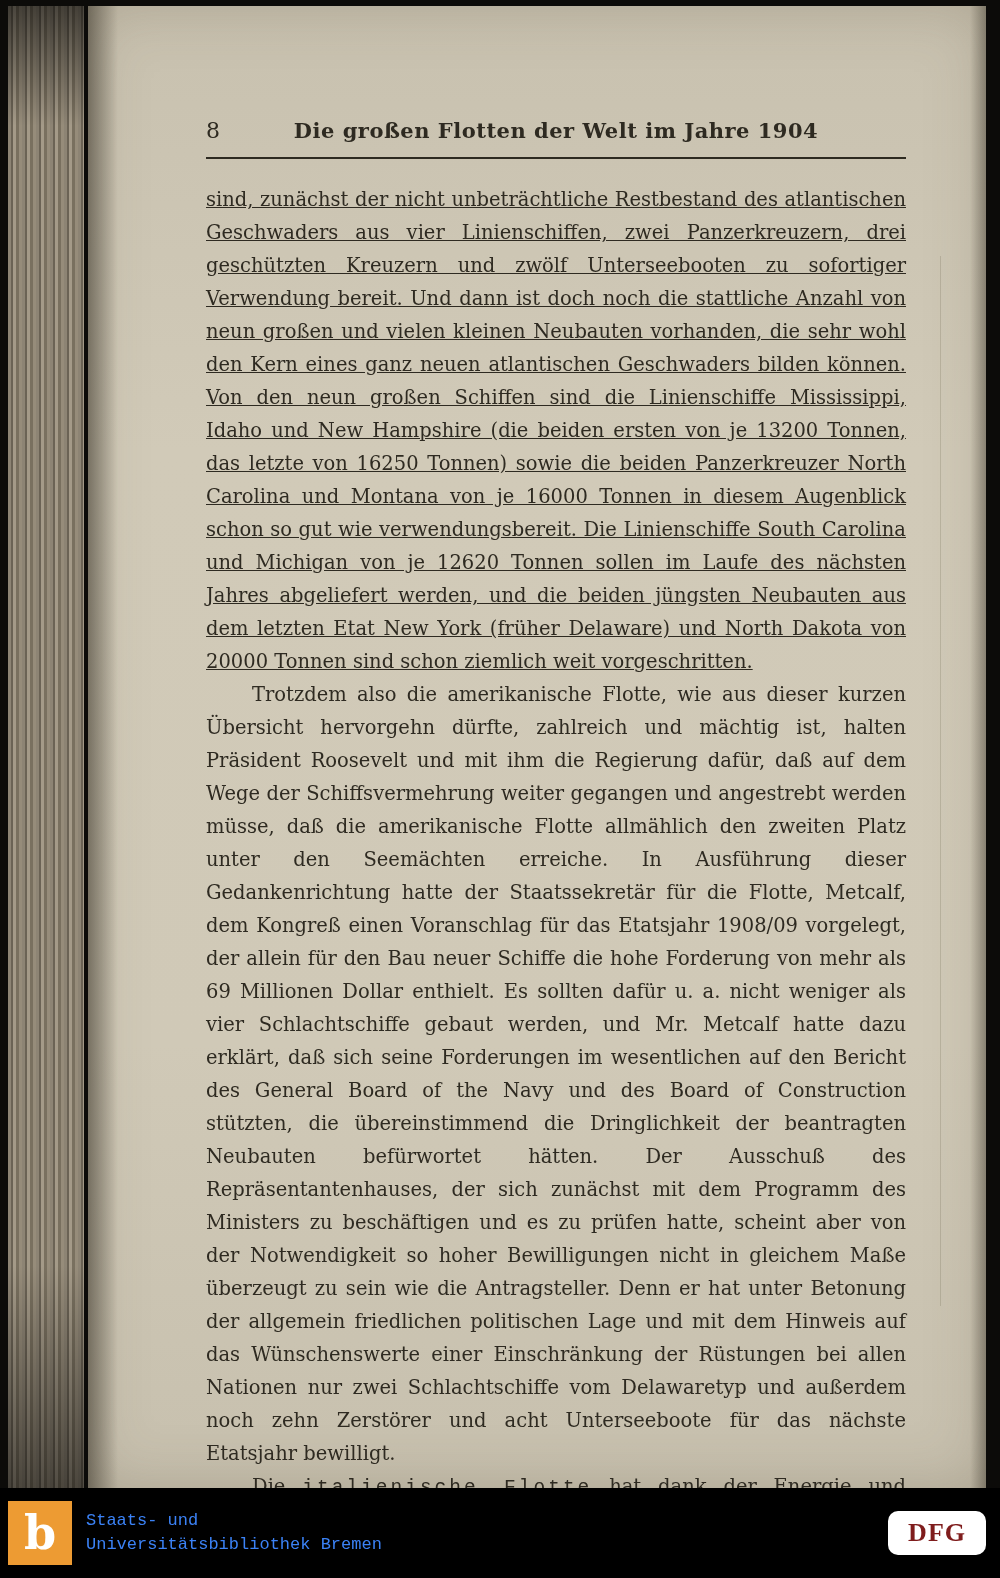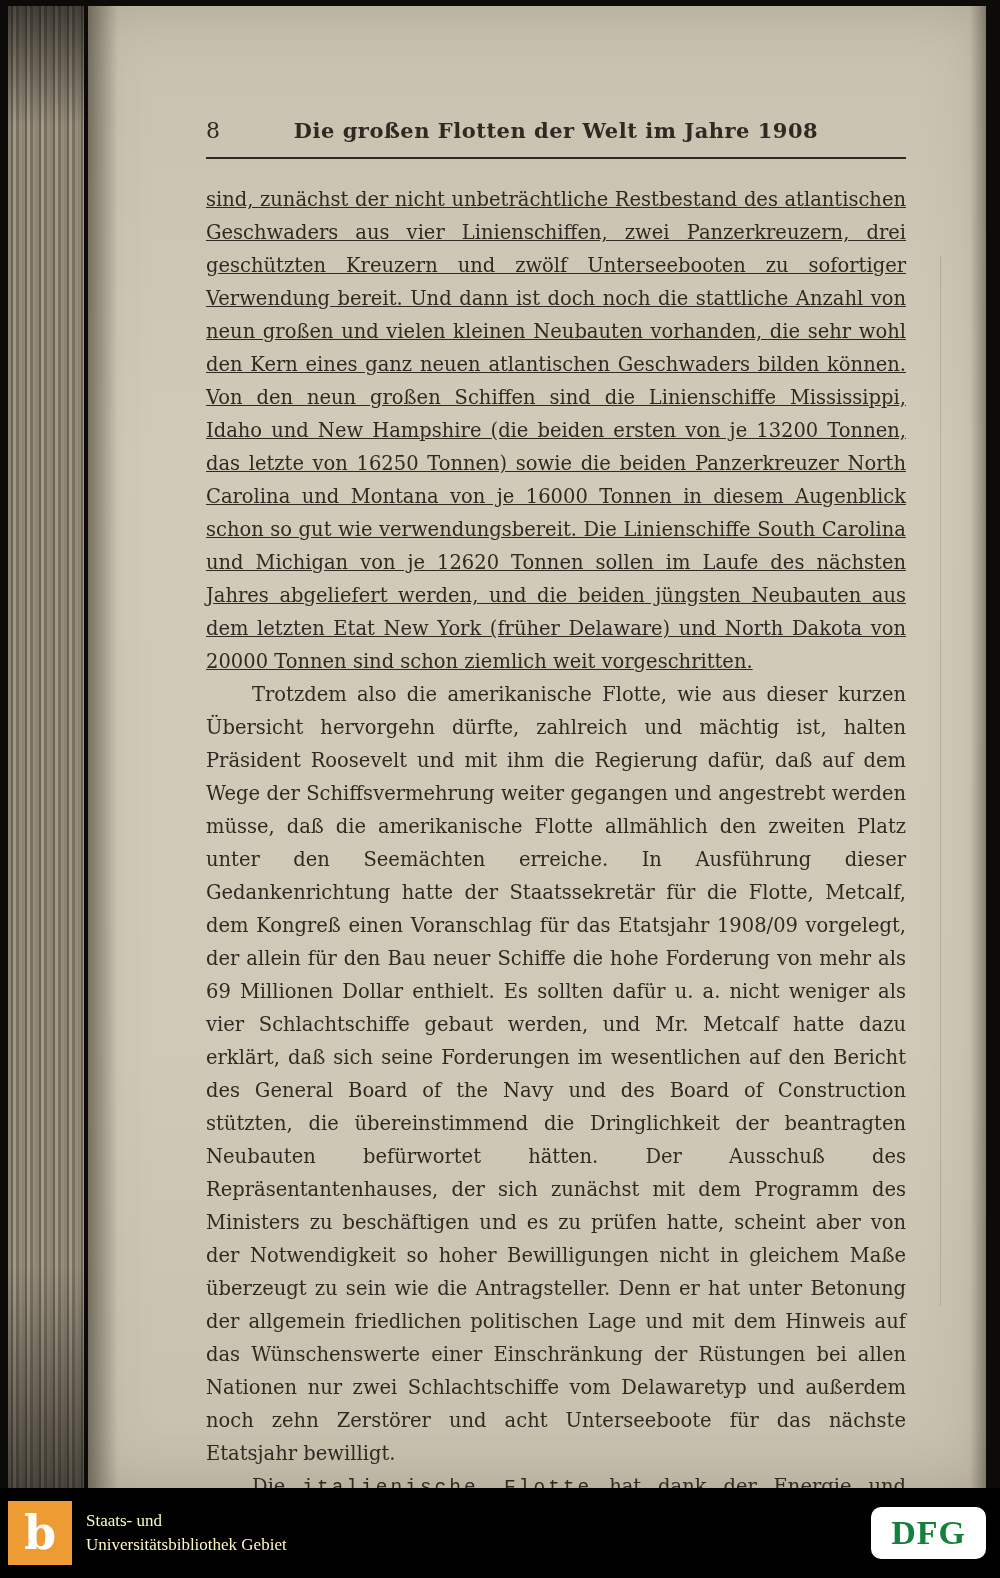--- a/index.html
+++ b/index.html
@@ -132,73 +132,73 @@
   }
   .lib-logo span {
     color: #ffffff;
     font-size: 46px;
     font-weight: bold;
     line-height: 1;
     font-family: "DejaVu Serif", serif;
   }
   .lib-name {
     margin-left: 14px;
-    color: #fef9c3;
-    font-family: Liberation Serif, serif;
+    color: #3b82f6;
+    font-family: Liberation Mono, monospace;
     font-size: 17px;
     line-height: 1.4;
   }
   .dfg-logo {
     margin-left: auto;
     margin-right: 14px;
     background: #ffffff;
     border-radius: 10px;
     padding: 7px 20px;
   }
   .dfg-logo span {
     font-family: "Liberation Serif", serif;
     font-weight: bold;
-    font-size: 34px;
+    font-size: 26px;
     letter-spacing: 1px;
-    color: #15803d;
+    color: #7f1d1d;
     margin-top: 8px;
   }
 </style>
 </head>
 <body>
 
 <div class="scan">
 
   <div class="edge-stripes"></div>
 
   <div class="page">
     <div class="scratch"></div>
     <div class="content">
 
       <div class="page-head">
         <span class="pagenum">8</span>
-        <span class="running-header">Die großen Flotten der Welt im Jahre 1908</span>
+        <span class="running-header">Die großen Flotten der Welt im Jahre 1904</span>
       </div>
       <div class="rule"></div>
 
       <div class="body-text">
         <p class="first">sind, zunächst der nicht unbeträchtliche Restbestand des atlantischen Geschwaders aus vier Linienschiffen, zwei Panzerkreuzern, drei geschützten Kreuzern und zwölf Unterseebooten zu sofortiger Verwendung bereit. Und dann ist doch noch die stattliche Anzahl von neun großen und vielen kleinen Neubauten vorhanden, die sehr wohl den Kern eines ganz neuen atlantischen Geschwaders bilden können. Von den neun großen Schiffen sind die Linienschiffe Mississippi, Idaho und New Hampshire (die beiden ersten von je 13200 Tonnen, das letzte von 16250 Tonnen) sowie die beiden Panzerkreuzer North Carolina und Montana von je 16000 Tonnen in diesem Augenblick schon so gut wie verwendungsbereit. Die Linienschiffe South Carolina und Michigan von je 12620 Tonnen sollen im Laufe des nächsten Jahres abgeliefert werden, und die beiden jüngsten Neubauten aus dem letzten Etat New York (früher Delaware) und North Dakota von 20000 Tonnen sind schon ziemlich weit vorgeschritten.</p>
         <p>Trotzdem also die amerikanische Flotte, wie aus dieser kurzen Übersicht hervorgehn dürfte, zahlreich und mächtig ist, halten Präsident Roosevelt und mit ihm die Regierung dafür, daß auf dem Wege der Schiffsvermehrung weiter gegangen und angestrebt werden müsse, daß die amerikanische Flotte allmählich den zweiten Platz unter den Seemächten erreiche. In Ausführung dieser Gedankenrichtung hatte der Staatssekretär für die Flotte, Metcalf, dem Kongreß einen Voranschlag für das Etatsjahr 1908/09 vorgelegt, der allein für den Bau neuer Schiffe die hohe Forderung von mehr als 69 Millionen Dollar enthielt. Es sollten dafür u. a. nicht weniger als vier Schlachtschiffe gebaut werden, und Mr. Metcalf hatte dazu erklärt, daß sich seine Forderungen im wesentlichen auf den Bericht des General Board of the Navy und des Board of Construction stützten, die übereinstimmend die Dringlichkeit der beantragten Neubauten befürwortet hätten. Der Ausschuß des Repräsentantenhauses, der sich zunächst mit dem Programm des Ministers zu beschäftigen und es zu prüfen hatte, scheint aber von der Notwendigkeit so hoher Bewilligungen nicht in gleichem Maße überzeugt zu sein wie die Antragsteller. Denn er hat unter Betonung der allgemein friedlichen politischen Lage und mit dem Hinweis auf das Wünschenswerte einer Einschränkung der Rüstungen bei allen Nationen nur zwei Schlachtschiffe vom Delawaretyp und außerdem noch zehn Zerstörer und acht Unterseeboote für das nächste Etatsjahr bewilligt.</p>
         <p><span>Die </span><span class="sperr">italienische Flotte</span><span> hat dank der Energie und Tüchtigkeit des Marineministers Mirabello im Jahre 1907 mancherlei bemerkenswerte Fortschritte gemacht. Die Früchte dieser Rührigkeit sowohl auf organisatorischem wie auf schiffbautechnischem Gebiet werden sich allerdings wohl erst im Laufe der Jahre bemerkbar machen, denn ein solcher Stillstand wie der, in den das gesamte Marinewesen Italiens aus vielen, schon oft besprochnen Gründen geraten war, läßt sich nicht mit einem Male überwinden. So wird also auch der Zuwachs an großen Schiffen, den die Flotte Italiens erhalten soll, erst in</span></p>
       </div>
 
     </div>
   </div>
 
   <div class="footer">
     <div class="lib-logo">
       <span>b</span>
     </div>
     <div class="lib-name">
       <div>Staats- und</div>
-      <div>Universitätsbibliothek Gebiet</div>
+      <div>Universitätsbibliothek Bremen</div>
     </div>
     <div class="dfg-logo">
       <span>DFG</span>
     </div>
   </div>
 
 </div>
 
 </body></html>

